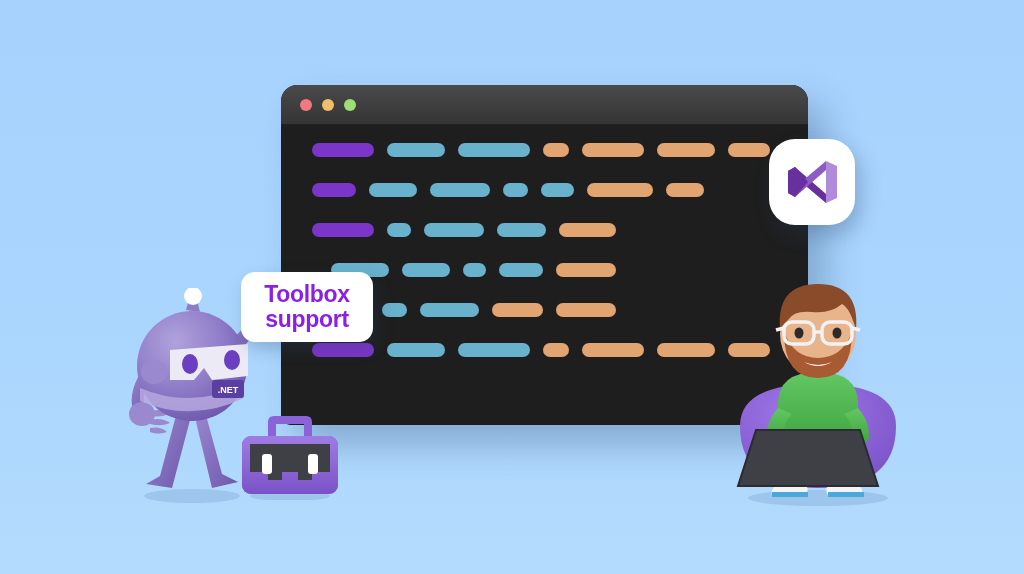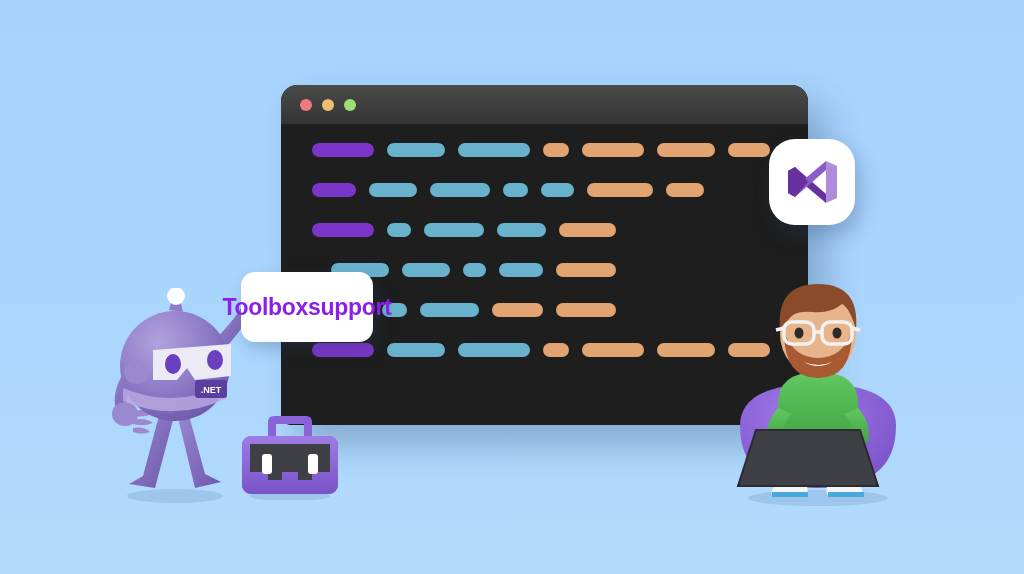--- a/index.html
+++ b/index.html
@@ -52,30 +52,30 @@
     background:#ffffff;border-radius:26px;
     box-shadow:6px 10px 20px rgba(40,70,110,.28);
     display:flex;align-items:center;justify-content:center;
   }
 
   
   .badge{
     position:absolute;left:241px;top:272px;width:132px;height:70px;
     background:#ffffff;border-radius:14px;
     box-shadow:4px 7px 16px rgba(40,70,110,.26);
-    display:flex;align-items:center;justify-content:center;
+    display:flex;flex-direction:column;align-items:center;justify-content:center;
     z-index:6;
   }
   .badge-line{
     color:#8b1fe8;font-weight:bold;font-size:23px;line-height:25px;
     letter-spacing:-.3px;white-space:nowrap;
   }
 
   
-  .bot{position:absolute;left:103px;top:288px;width:150px;height:215px;z-index:5;}
+  .bot{position:absolute;left:120px;top:288px;width:150px;height:215px;z-index:5;}
 
   
   .toolbox{position:absolute;left:236px;top:410px;width:108px;height:90px;z-index:7;}
 
   
   .dev{position:absolute;left:726px;top:276px;width:180px;height:232px;z-index:5;}
 </style>
 </head>
 <body>
 

